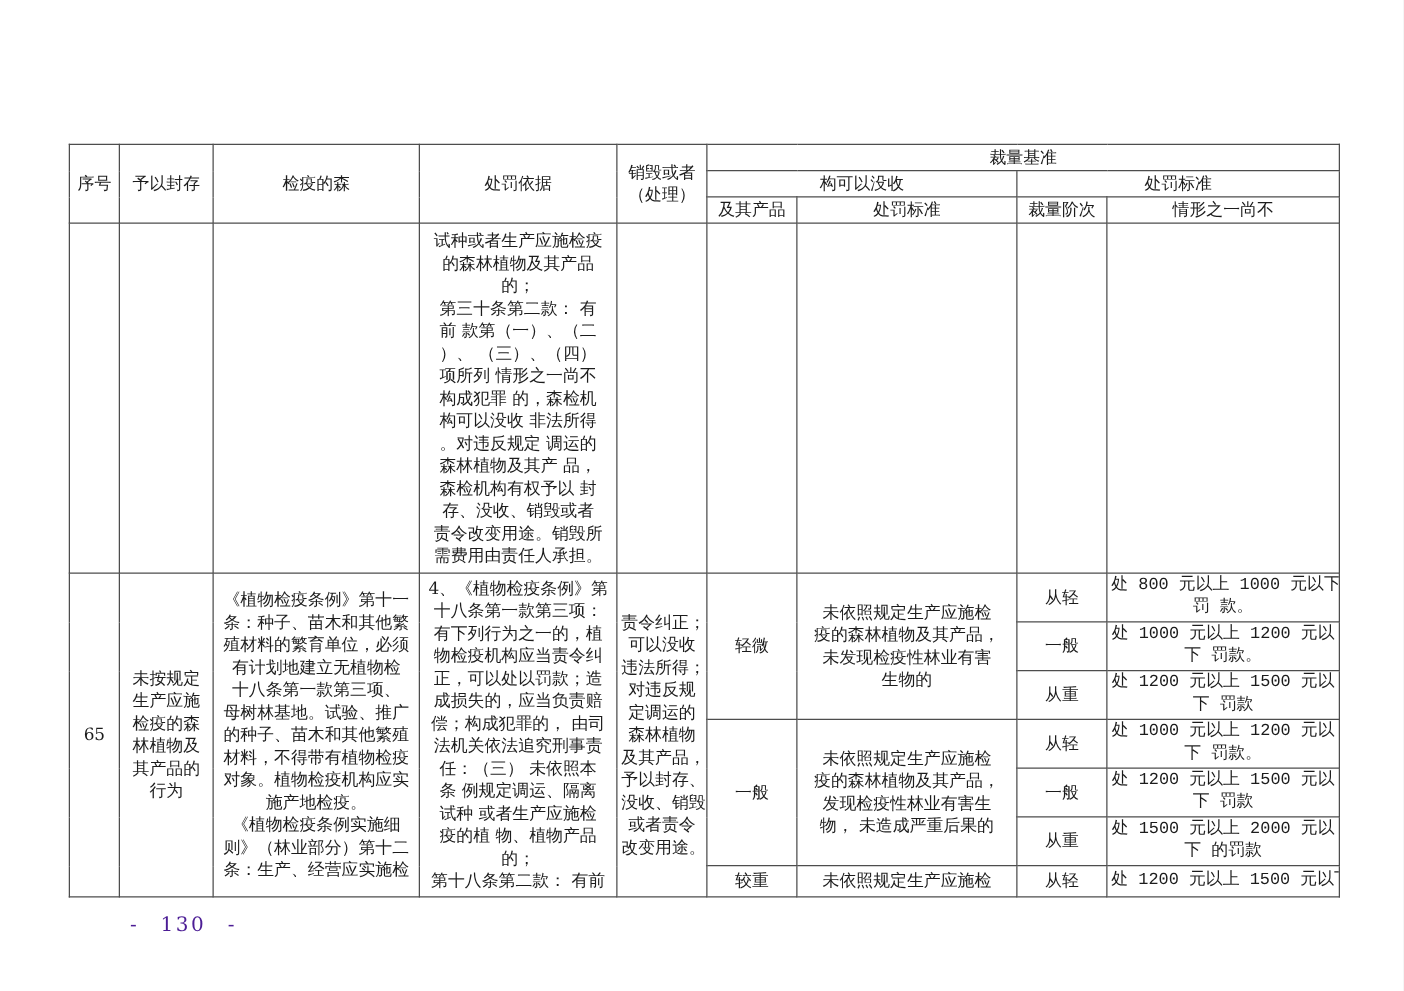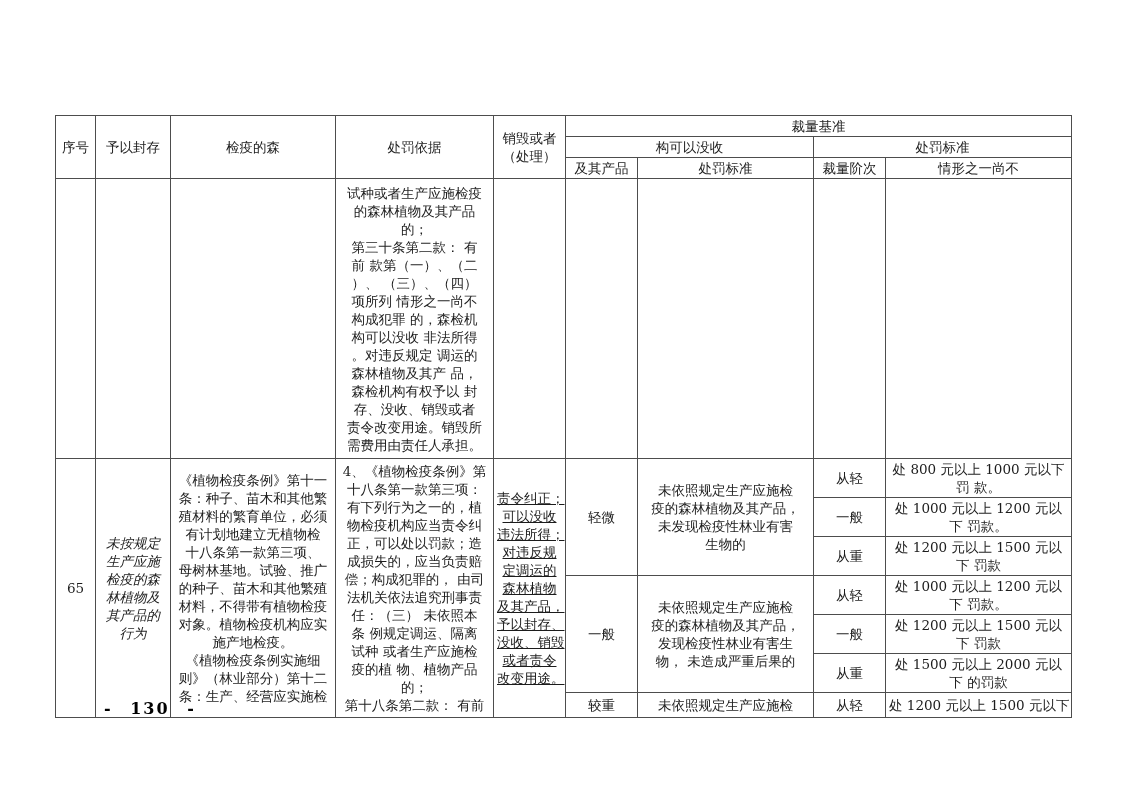--- a/index.html
+++ b/index.html
@@ -27,34 +27,33 @@
     font-size: 13.5px;
     line-height: 18px;
     vertical-align: middle;
     text-align: center;
     padding: 1px 3px;
     overflow: hidden;
   }
   th.hdr { font-size: 14px; line-height: 17px; white-space: pre; }
   td.pre { white-space: pre; }
   td.topleft { vertical-align: top; text-align: left; padding-top: 3px; padding-left: 5px; }
-  td.midleft { vertical-align: middle; text-align: left; padding-left: 5px; text-decoration: underline; }
-  td.behavior { vertical-align: middle; text-align: left; padding-left: 11px; line-height: 19px; font-style: italic; }
+  td.midleft { vertical-align: middle; text-align: left; padding-left: 5px; }
+  td.behavior { vertical-align: middle; text-align: left; padding-left: 11px; line-height: 19px; }
   td.scenario { line-height: 19px; }
-  td.std { text-align: left; vertical-align: middle; padding-left: 6px; line-height: 19px; }
+  td.std { text-align: left; vertical-align: middle; padding-left: 6px; line-height: 19px; font-family: Liberation Mono, monospace; }
   td.cont-basis { line-height: 18.6px; }
   .footer-pagenum {
     position: absolute;
     left: 104px;
-    top: 699px;
+    top: 730px;
     font-size: 16px;
     letter-spacing: 2px;
     word-spacing: 10px;
-    color: #000000;
-    font-weight: bold;
+    color: #4c1d95;
   }
   
   tr.hr1 { height: 21px; }
   tr.hr2 { height: 21px; }
   tr.hr3 { height: 18px; }
   tr.rcont { height: 280px; }
   tr.r38 { height: 38px; }
   tr.r37 { height: 37px; }
   tr.rlast { height: 25px; }
 </style>

